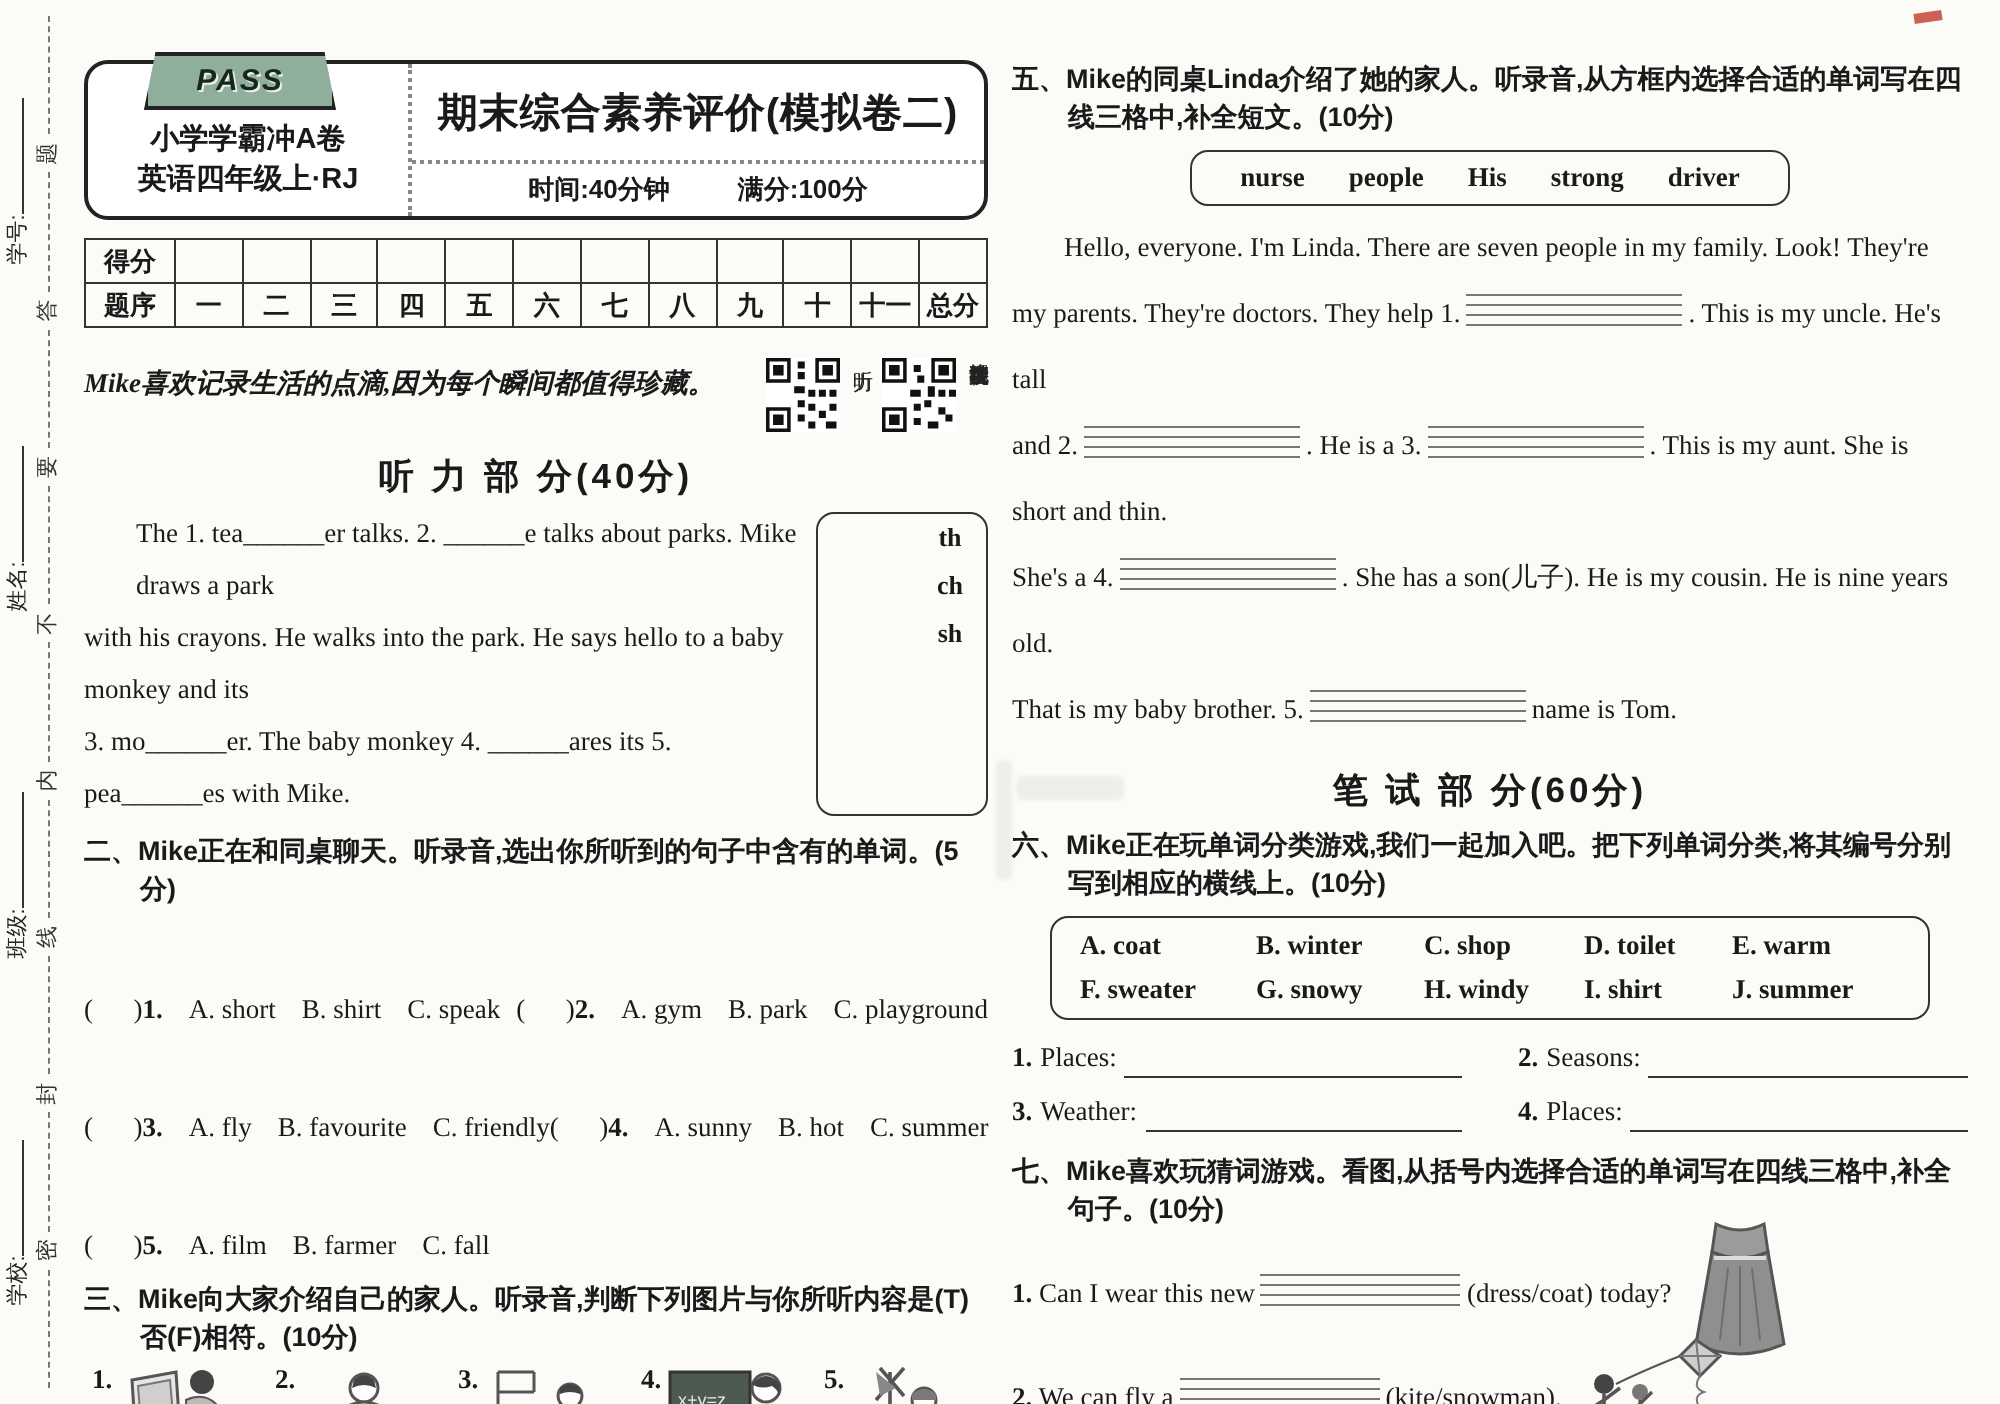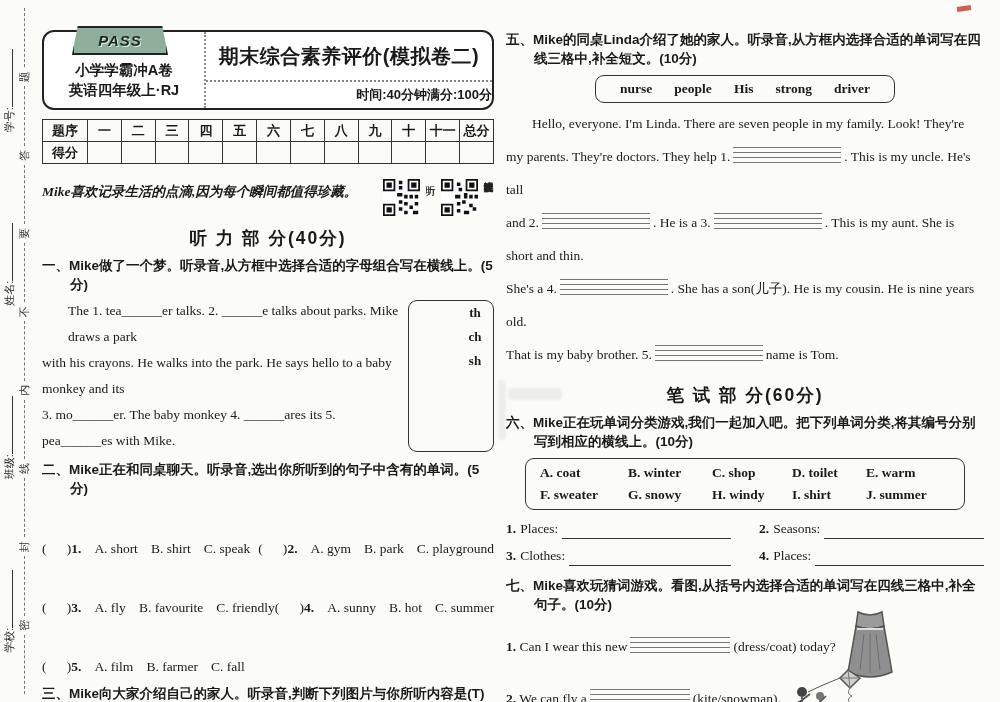--- a/index.html
+++ b/index.html
@@ -25,21 +25,21 @@
          clip-path:polygon(6% 0,94% 0,100% 100%,0 100%);display:flex;align-items:center;justify-content:center;
          font:italic 900 15px "Liberation Sans",sans-serif;color:#16281e;letter-spacing:1px;
          text-shadow:1px 1px 0 #e8efe8;}
   .h-left{width:152px;display:flex;flex-direction:column;justify-content:flex-end;align-items:center;
           padding:6px 4px 8px;border-right:2px dotted #888;}
   .h-series{font:700 14.5px/20px "Liberation Sans",sans-serif;}
   .h-subject{font:700 14.5px/20px "Liberation Sans",sans-serif;}
   .h-right{flex:1;display:flex;flex-direction:column;}
   .h-title{flex:1;display:flex;align-items:center;justify-content:center;
            font:700 20px "Liberation Sans",sans-serif;letter-spacing:.5px;border-bottom:2px dotted #888;}
-  .h-meta{height:26px;display:flex;align-items:center;justify-content:flex-end;
+  .h-meta{height:26px;display:flex;align-items:center;justify-content:center;gap:34px;
           font:700 13px "Liberation Sans",sans-serif;}
   
   table.score{border-collapse:collapse;width:100%;margin-top:9px;table-layout:fixed;}
   table.score td{border:1.5px solid #333;text-align:center;font:600 13px/20px "Liberation Serif",serif;
                  height:21px;padding:0;}
   table.score td.lab{font:700 13px "Liberation Sans",sans-serif;width:44px;}
   
   .introrow{display:flex;margin-top:10px;align-items:flex-start;}
   .intro{flex:1;font:italic 600 13.5px/20px "Liberation Serif",serif;padding-top:8px;}
   .qrwrap{display:flex;gap:5px;align-items:center;}
@@ -144,48 +144,48 @@
         <div class="h-meta">
           <span>时间:40分钟</span>
           <span>满分:100分</span>
         </div>
       </div>
     </div>
 
     <table class="score">
       <tbody>
           <tr>
+        <td class="lab">得分</td>
+        <td></td>
+            <td></td>
+        <td></td>
+            <td></td>
+        <td></td>
+            <td></td>
+        <td></td>
+            <td></td>
+        <td></td>
+            <td></td>
+        <td></td>
+            <td></td>
+      </tr>
+      <tr>
         <td class="lab">题序</td>
         <td>一</td>
         <td>二</td>
         <td>三</td>
         <td>四</td>
         <td>五</td>
         <td>六</td>
         <td>七</td>
         <td>八</td>
         <td>九</td>
         <td>十</td>
         <td>十一</td>
         <td>总分</td>
-      </tr>
-      <tr>
-        <td class="lab">得分</td>
-        <td></td>
-            <td></td>
-        <td></td>
-            <td></td>
-        <td></td>
-            <td></td>
-        <td></td>
-            <td></td>
-        <td></td>
-            <td></td>
-        <td></td>
-            <td></td>
       </tr>
     </tbody>
       </table>
 
     <div class="introrow">
       <div class="intro">Mike喜欢记录生活的点滴,因为每个瞬间都值得珍藏。</div>
       <div class="qrwrap">
         <svg class="qr" viewBox="0 0 21 21">
           <rect x="0" y="0" width="21" height="21" fill="#fff"></rect>
           <path fill="#111" d="M0 0h7v7H0zM14 0h7v7h-7zM0 14h7v7H0z"></path>
@@ -198,21 +198,20 @@
           <path fill="#111" d="M0 0h7v7H0zM14 0h7v7h-7zM0 14h7v7H0z"></path>
           <path fill="#fff" d="M1 1h5v5H1zM15 1h5v5h-5zM1 15h5v5H1z"></path>
           <path fill="#111" d="M2 2h3v3H2zM16 2h3v3h-3zM2 16h3v3H2zM9 2h2v2H9zM10 5h2v2h-2zM8 9h3v2H8zM13 8h2v3h-2zM16 9h2v2h-2zM19 9h2v2h-2zM9 13h2v2H9zM12 12h2v2h-2zM16 14h2v2h-2zM18 16h2v2h-2zM9 17h2v2H9zM13 18h3v2h-3z"></path>
         </svg>
         <div class="vlab2">智能批改视频讲解</div>
       </div>
     </div>
 
     <div class="part-head">听 力 部 分(40分)</div>
 
-    <div class="stitle">一、Mike做了一个梦。听录音,从方框中选择合适的字母组合写在横线上。(5分)</div>
     <div class="s1wrap">
       <div class="s1p">
         <span class="ind">The 1. tea______er talks. 2. ______e talks about parks. Mike draws a park</span>
         <span>with his crayons. He walks into the park. He says hello to a baby monkey and its</span><br>
         <span>3. mo______er. The baby monkey 4. ______ares its 5. pea______es with Mike.</span>
       </div>
       <div class="lbox">
         <span>th</span>
         <span>ch</span>
         <span>sh</span>
@@ -357,21 +356,21 @@
           <span>Places:</span>
           <span class="ul"></span>
         </div>
       <div class="cat">
           <b class="n">2.</b>
           <span>Seasons:</span>
           <span class="ul"></span>
         </div>
       <div class="cat">
           <b class="n">3.</b>
-          <span>Clothes:</span>
+          <span>Weather:</span>
           <span class="ul"></span>
         </div>
       <div class="cat">
           <b class="n">4.</b>
           <span>Places:</span>
           <span class="ul"></span>
         </div>
     </div>
 
     <div class="stitle" style="margin-top:10px;">七、Mike喜欢玩猜词游戏。看图,从括号内选择合适的单词写在四线三格中,补全句子。(10分)</div>

